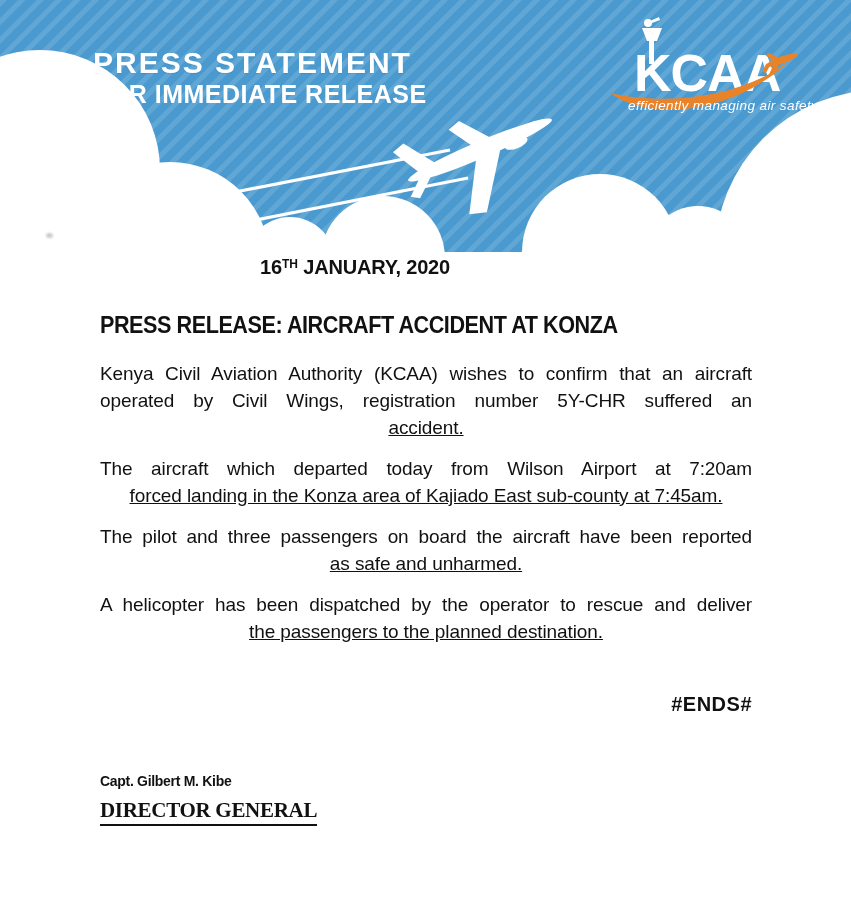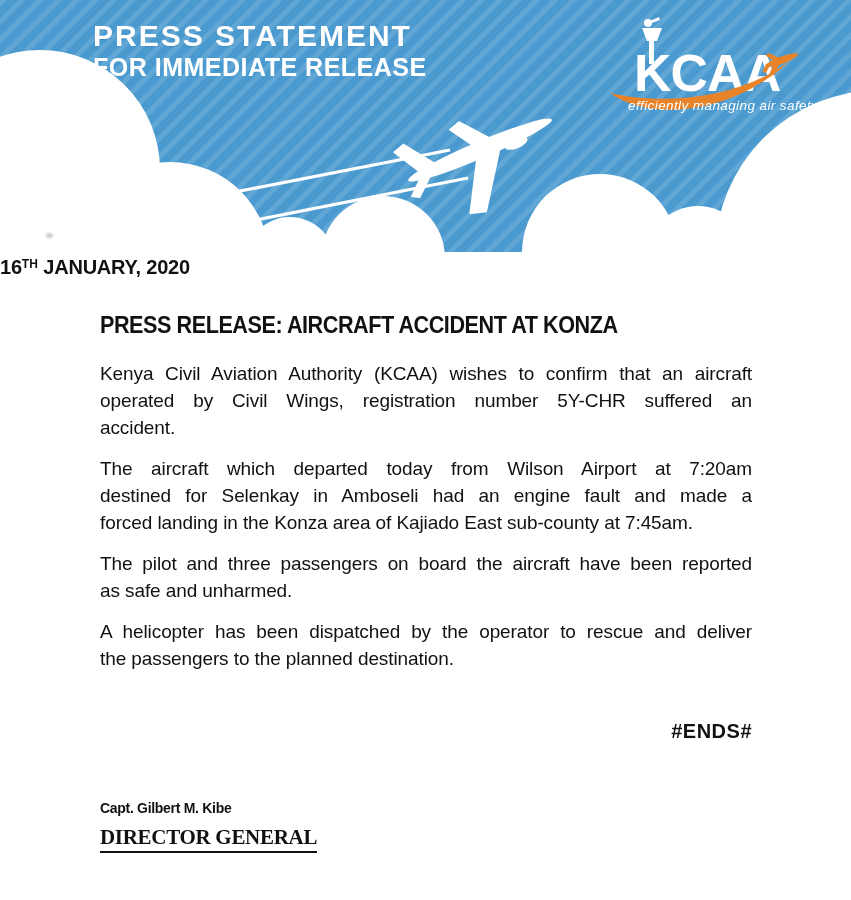--- a/index.html
+++ b/index.html
@@ -7,46 +7,46 @@
     position:relative;
     width:851px;height:900px;
     background:#ffffff;
     font-family:"Liberation Sans","DejaVu Sans",sans-serif;
     color:#111;
     overflow:hidden;
   }
   
   .hero{position:relative;width:851px;height:252px;}
   .hero svg{display:block;}
-  .hero-titles{position:absolute;left:93px;top:19px;color:#fff;}
+  .hero-titles{position:absolute;left:93px;top:46px;color:#fff;}
   .hero-title{
     font-size:30px;font-weight:bold;letter-spacing:2px;line-height:34px;
     text-shadow:0 1px 1px rgba(0,0,0,0.08);
   }
   .hero-subtitle{font-size:25px;font-weight:bold;letter-spacing:0.5px;line-height:24px;margin-top:2px;}
   .speck{position:absolute;left:46px;top:233px;width:7px;height:5px;border-radius:50%;
          background:#8a8a8a;opacity:.45;filter:blur(1px);}
   
   .dateline{
     margin-top:4px;
-    text-align:left;padding-right:141px;
+    text-align:center;padding-right:141px;
     font-size:20px;font-weight:bold;letter-spacing:-0.2px;
   }
   .dateline sup{font-size:12px;vertical-align:6px;letter-spacing:0;}
   .content{margin-left:100px;width:652px;}
   .doc-heading{
     margin-top:33px;
     font-size:24px;font-weight:bold;letter-spacing:-0.5px;line-height:26px;
     transform:scaleX(0.9);transform-origin:left center;
     white-space:nowrap;
   }
   .paras{margin-top:22px;}
   .para{margin:0 0 14px 0;font-size:19px;line-height:27px;letter-spacing:-0.1px;}
   .para .line.jl{text-align:justify;text-align-last:justify;}
-  .para .line.last{text-align:left;}
+  .para .line.last{text-align:center;text-decoration:underline;}
   .ends{
     margin-top:48px;text-align:right;
     font-size:20px;font-weight:bold;letter-spacing:0.5px;
   }
   .signature{margin-top:52px;}
   .sig-name{font-size:14px;font-weight:bold;letter-spacing:-0.3px;line-height:27px;}
   .sig-title{
     display:inline-block;margin-top:3px;
     font-size:21px;font-weight:bold;letter-spacing:-0.3px;line-height:24px;
     border-bottom:2.5px solid #111;padding-bottom:2px;font-family:Liberation Serif, serif;
@@ -133,21 +133,20 @@
     <div class="doc-heading">PRESS RELEASE: AIRCRAFT ACCIDENT AT KONZA</div>
 
     <div class="paras">
         <div class="para">
           <div class="line jl">Kenya Civil Aviation Authority (KCAA) wishes to confirm that an aircraft</div>
           <div class="line jl">operated by Civil Wings, registration number 5Y-CHR suffered an</div>
           <div class="line last">accident.</div>
         </div>
         <div class="para">
           <div class="line jl">The aircraft which departed today from Wilson Airport at 7:20am</div>
-          <div class="line jl">destined for Selenkay in Amboseli had an engine fault and made a</div>
           <div class="line last">forced landing in the Konza area of Kajiado East sub-county at 7:45am.</div>
         </div>
         <div class="para">
           <div class="line jl">The pilot and three passengers on board the aircraft have been reported</div>
           <div class="line last">as safe and unharmed.</div>
         </div>
         <div class="para">
           <div class="line jl">A helicopter has been dispatched by the operator to rescue and deliver</div>
           <div class="line last">the passengers to the planned destination.</div>
         </div>

